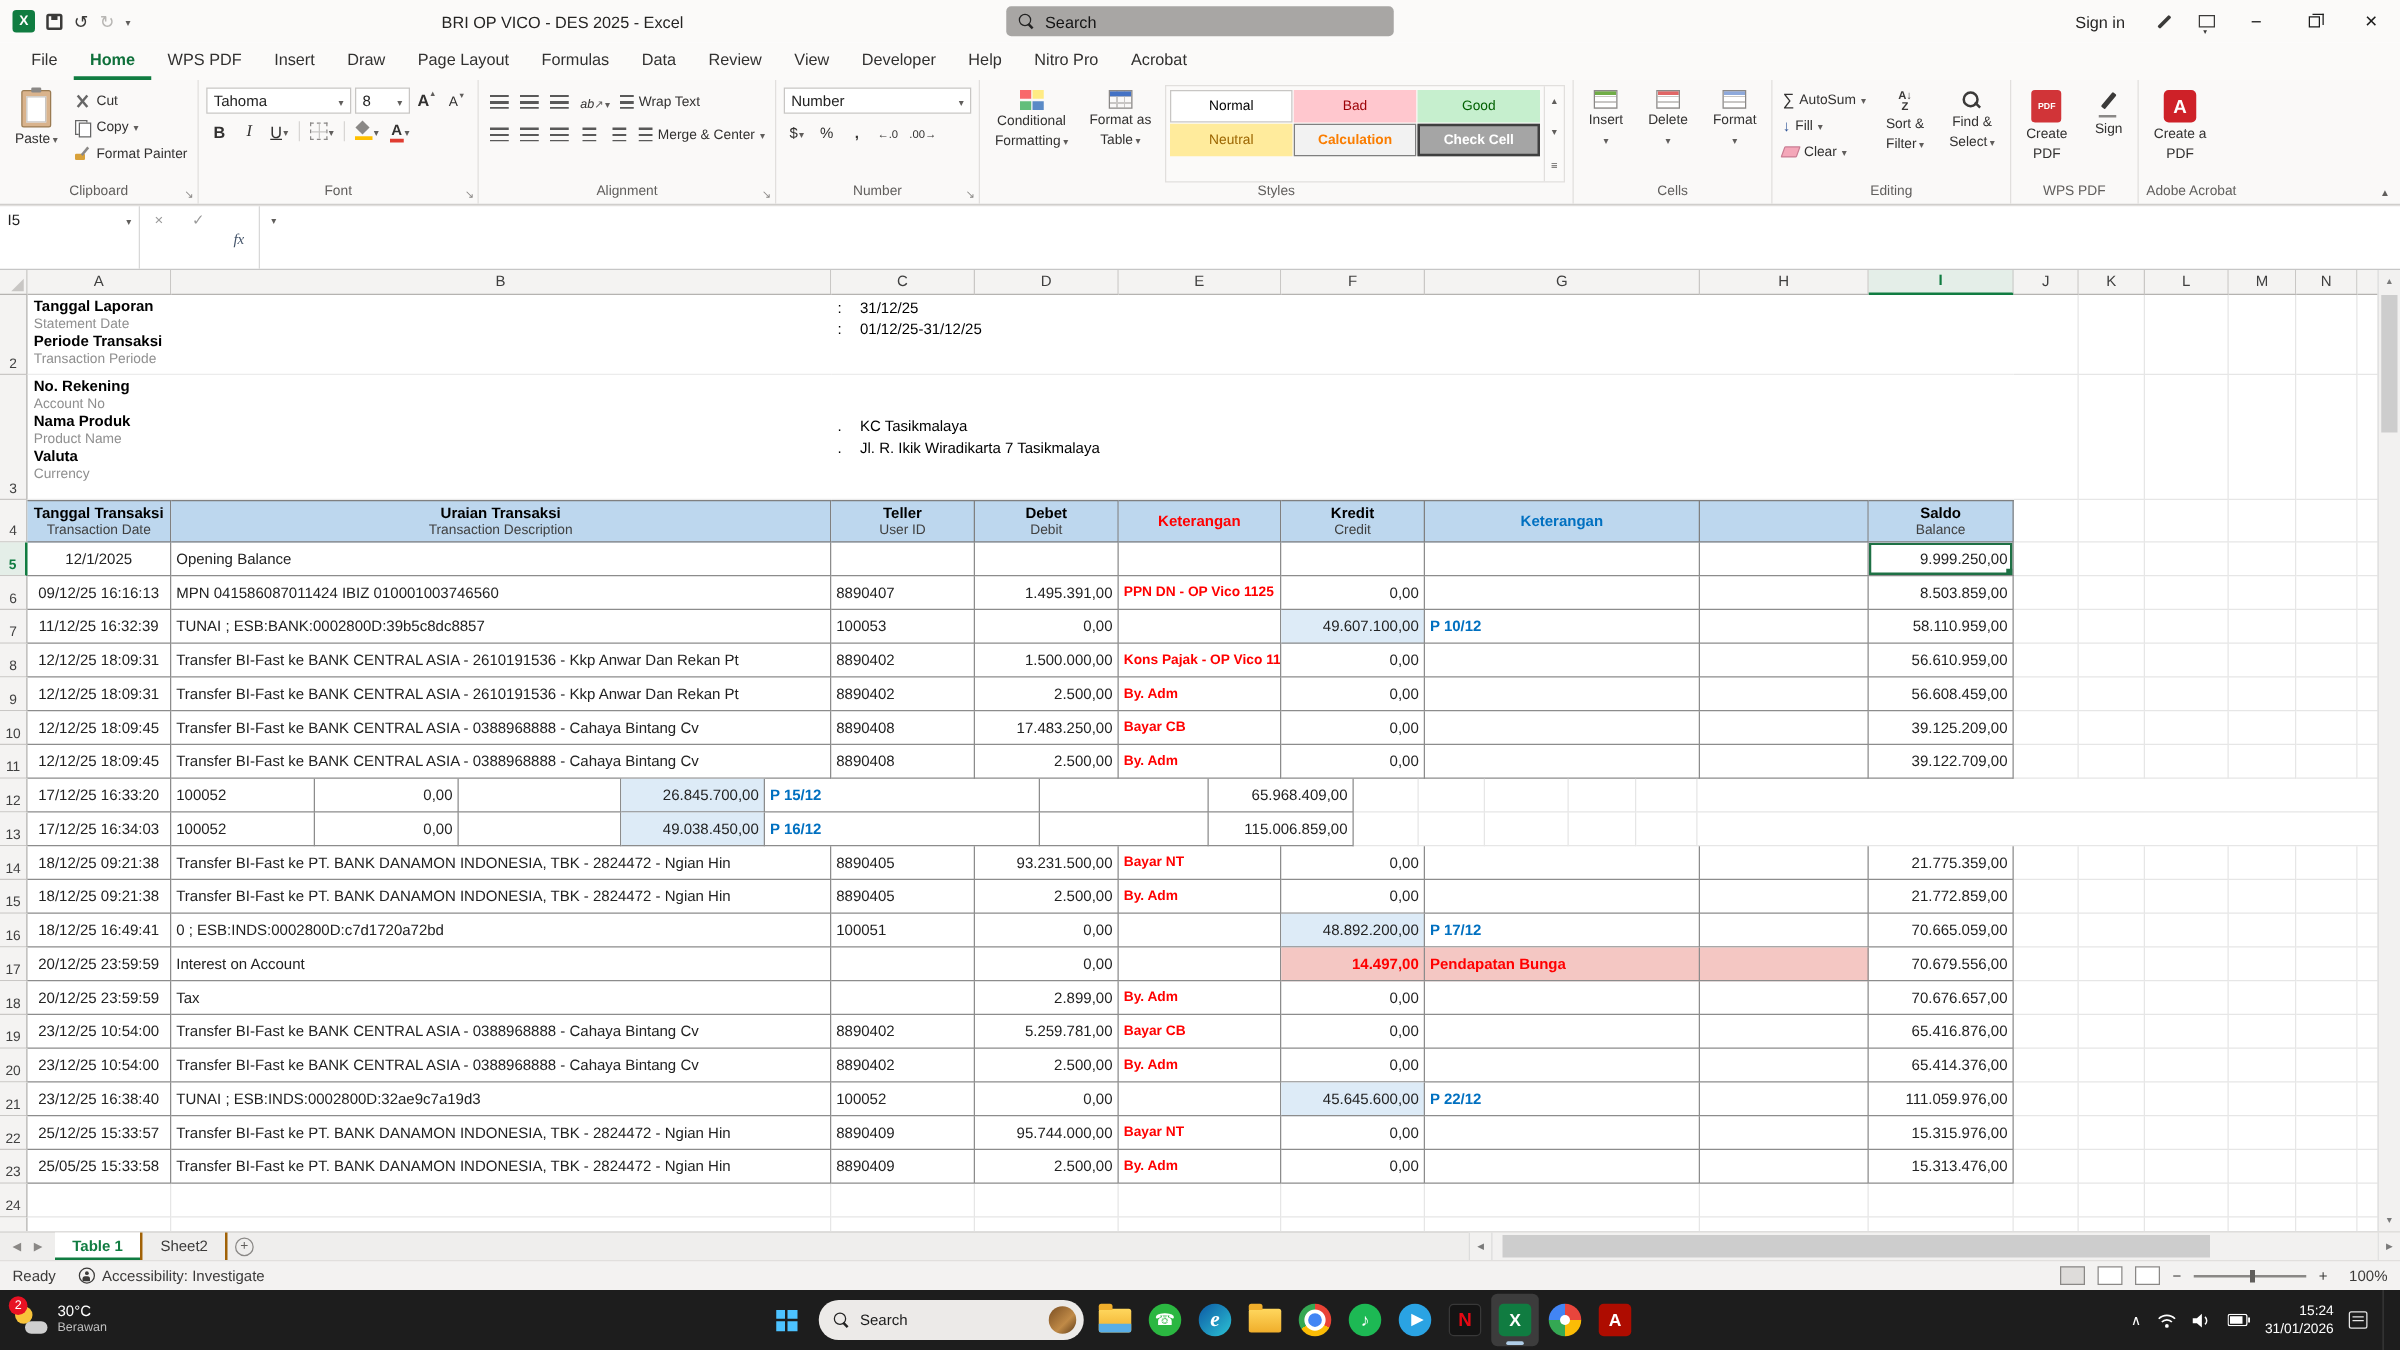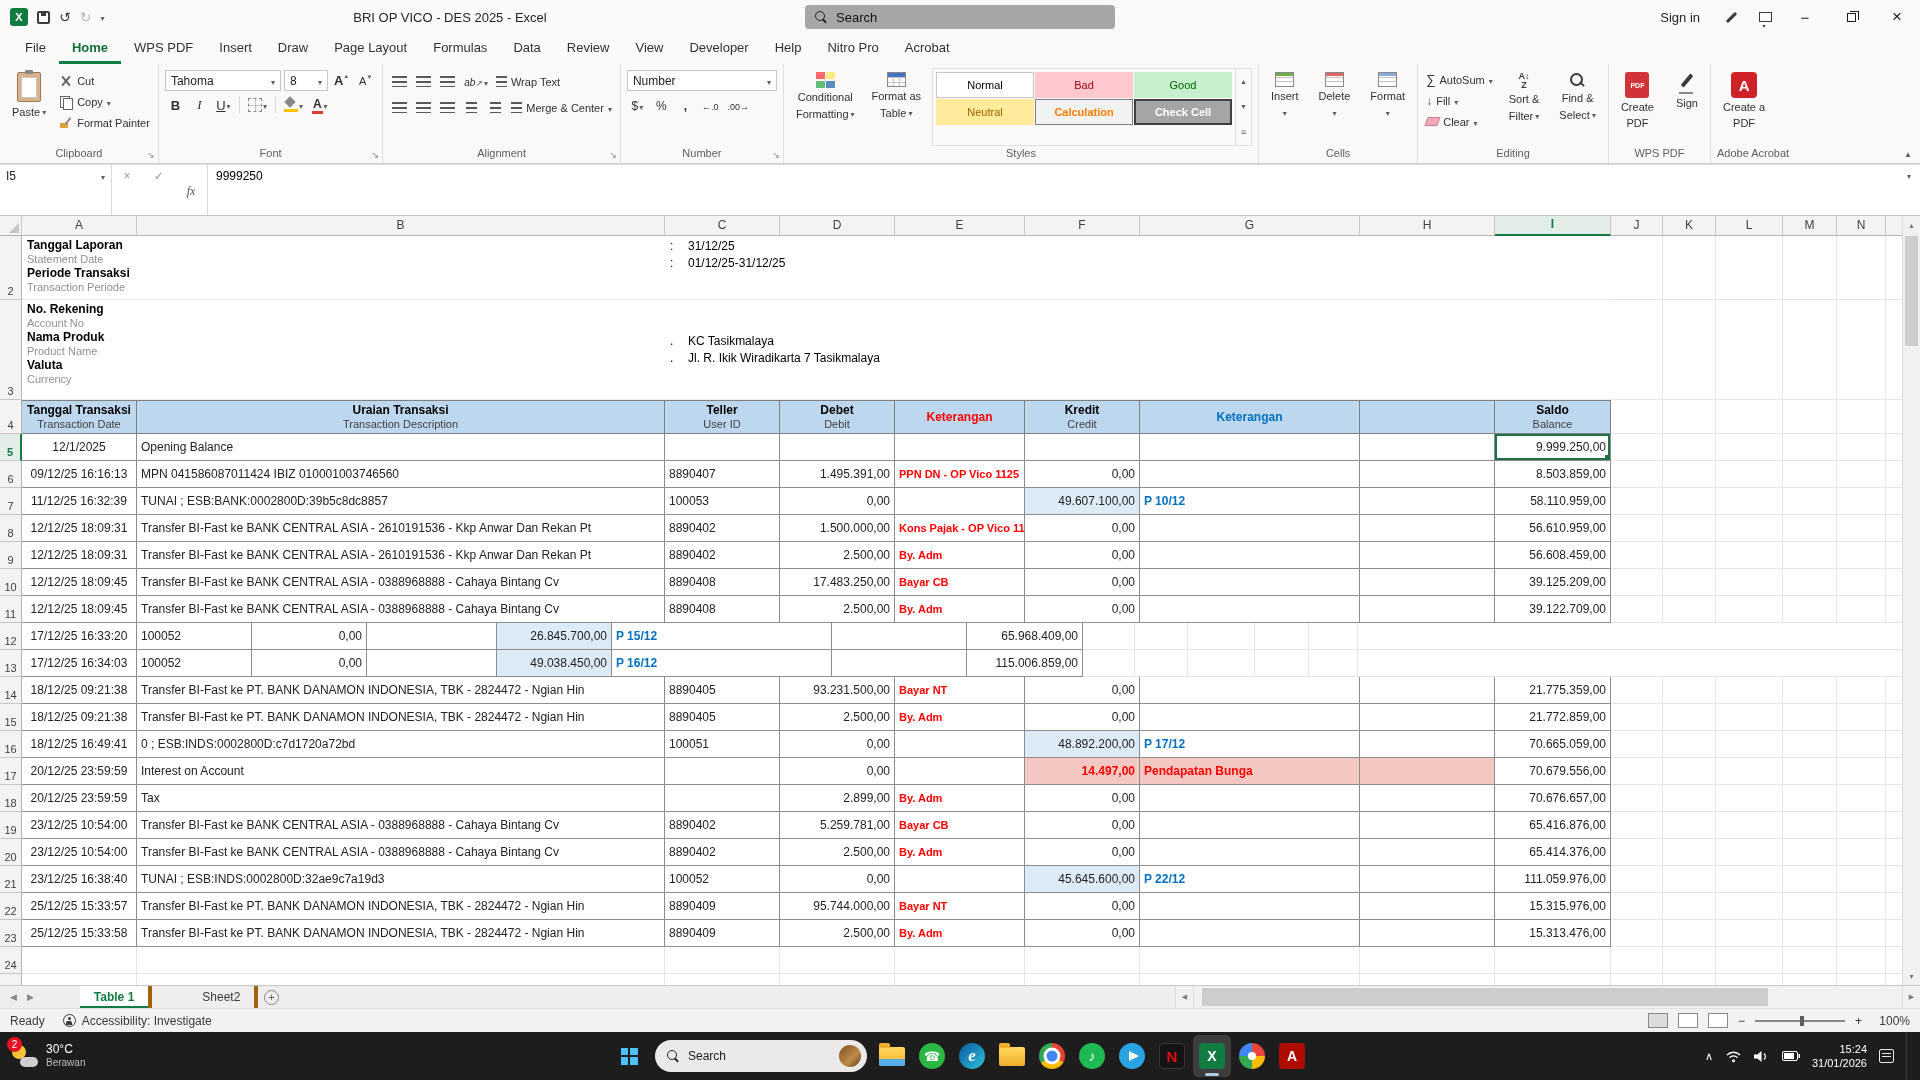--- a/index.html
+++ b/index.html
@@ -191,21 +191,21 @@
 .vsb{position:absolute;top:0;right:0;bottom:0;width:18px;background:#F2F1F0;border-left:1px solid #DCDCDC;display:flex;flex-direction:column;z-index:5;}
 .vsb .varr{height:18px;display:flex;align-items:center;justify-content:center;font-size:7px;color:#7A7A7A;}
 .vsb .track{flex:1;position:relative;}
 .vsb .thumb{position:absolute;top:2px;left:2px;right:2px;height:110px;background:#CDCDCD;}
 
 
 .sheetbar{height:23px;background:#EFEEED;border-top:1px solid #C9C7C5;display:flex;align-items:stretch;flex:none;font-size:12px;color:#444;}
 .snav{display:flex;align-items:center;gap:10px;padding:0 10px;color:#8A8886;font-size:9px;}
 .arr-left::before{content:"◀";}
 .arr-right::before{content:"▶";}
-.stab{padding:0 14px;display:flex;align-items:center;border-right:4px solid #a16207;color:#3b3a39;margin-left:36px;}
+.stab{padding:0 14px;display:flex;align-items:center;border-right:2px solid #a16207;color:#3b3a39;}
 .stab.active{background:#fff;font-weight:bold;color:#107C41;box-shadow:inset 0 -2px 0 #107C41;}
 .addsheet{width:26px;display:flex;align-items:center;justify-content:center;}
 .addsheet .plus{width:15px;height:15px;border-radius:50%;border:1px solid #8A8886;display:flex;align-items:center;justify-content:center;font-size:11px;color:#605E5C;line-height:1;}
 .addsheet .plus::before{content:"+";}
 .hsb{margin-left:auto;display:flex;align-items:stretch;width:745px;}
 .hsb .harr{width:18px;display:flex;align-items:center;justify-content:center;font-size:7px;color:#7A7A7A;background:#F2F1F0;border-left:1px solid #DCDCDC;}
 .hsb .htrack{flex:1;position:relative;background:#F2F1F0;border-left:1px solid #DCDCDC;}
 .hsb .hthumb{position:absolute;left:8px;top:2px;bottom:2px;width:80%;background:#CDCDCD;}
 
 
@@ -614,21 +614,20 @@
   <div class="fbar">
     <div class="namebox">
       <span class="nb-text">I5</span>
       <span class="chev"></span>
     </div>
     <div class="fb-icons">
       <span class="i-fbx"></span>
       <span class="i-fbcheck"></span>
       <span class="fx">fx</span>
     </div>
-    <div class="fb-input">9999250</div>
     <div class="fb-collapse"></div>
   </div>
 
   <div class="gridwrap">
     <div class="colheaders">
         <div class="chc corner"></div>
         <div class="chc" style="width: 115px;">A</div>
         <div class="chc" style="width: 528px;">B</div>
         <div class="chc" style="width: 115px;">C</div>
         <div class="chc" style="width: 115px;">D</div>
@@ -1054,21 +1053,21 @@
           <div class="c tb r" style="width: 116px;">15.315.976,00</div>
           <div class="c " style="width: 52px;"></div>
           <div class="c " style="width: 53px;"></div>
           <div class="c " style="width: 67px;"></div>
           <div class="c " style="width: 54px;"></div>
           <div class="c " style="width: 49px;"></div>
           <div class="c fillc"></div>
         </div>
         <div class="grow" style="height: 27px;">
           <div class="rh">23</div>
-          <div class="c tb ctr" style="width: 115px;">25/12/25 15:33:58</div>
+          <div class="c tb ctr" style="width: 115px;">25/05/25 15:33:58</div>
           <div class="c tb" style="width: 528px;">Transfer BI-Fast ke PT. BANK DANAMON INDONESIA, TBK - 2824472 - Ngian Hin</div>
           <div class="c tb" style="width: 115px;">8890409</div>
           <div class="c tb r" style="width: 115px;">2.500,00</div>
           <div class="c tb note" style="width: 130px;">By. Adm</div>
           <div class="c tb r" style="width: 115px;">0,00</div>
           <div class="c tb pnote" style="width: 220px;"></div>
           <div class="c tb" style="width: 135px;"></div>
           <div class="c tb r" style="width: 116px;">15.313.476,00</div>
           <div class="c " style="width: 52px;"></div>
           <div class="c " style="width: 53px;"></div>

